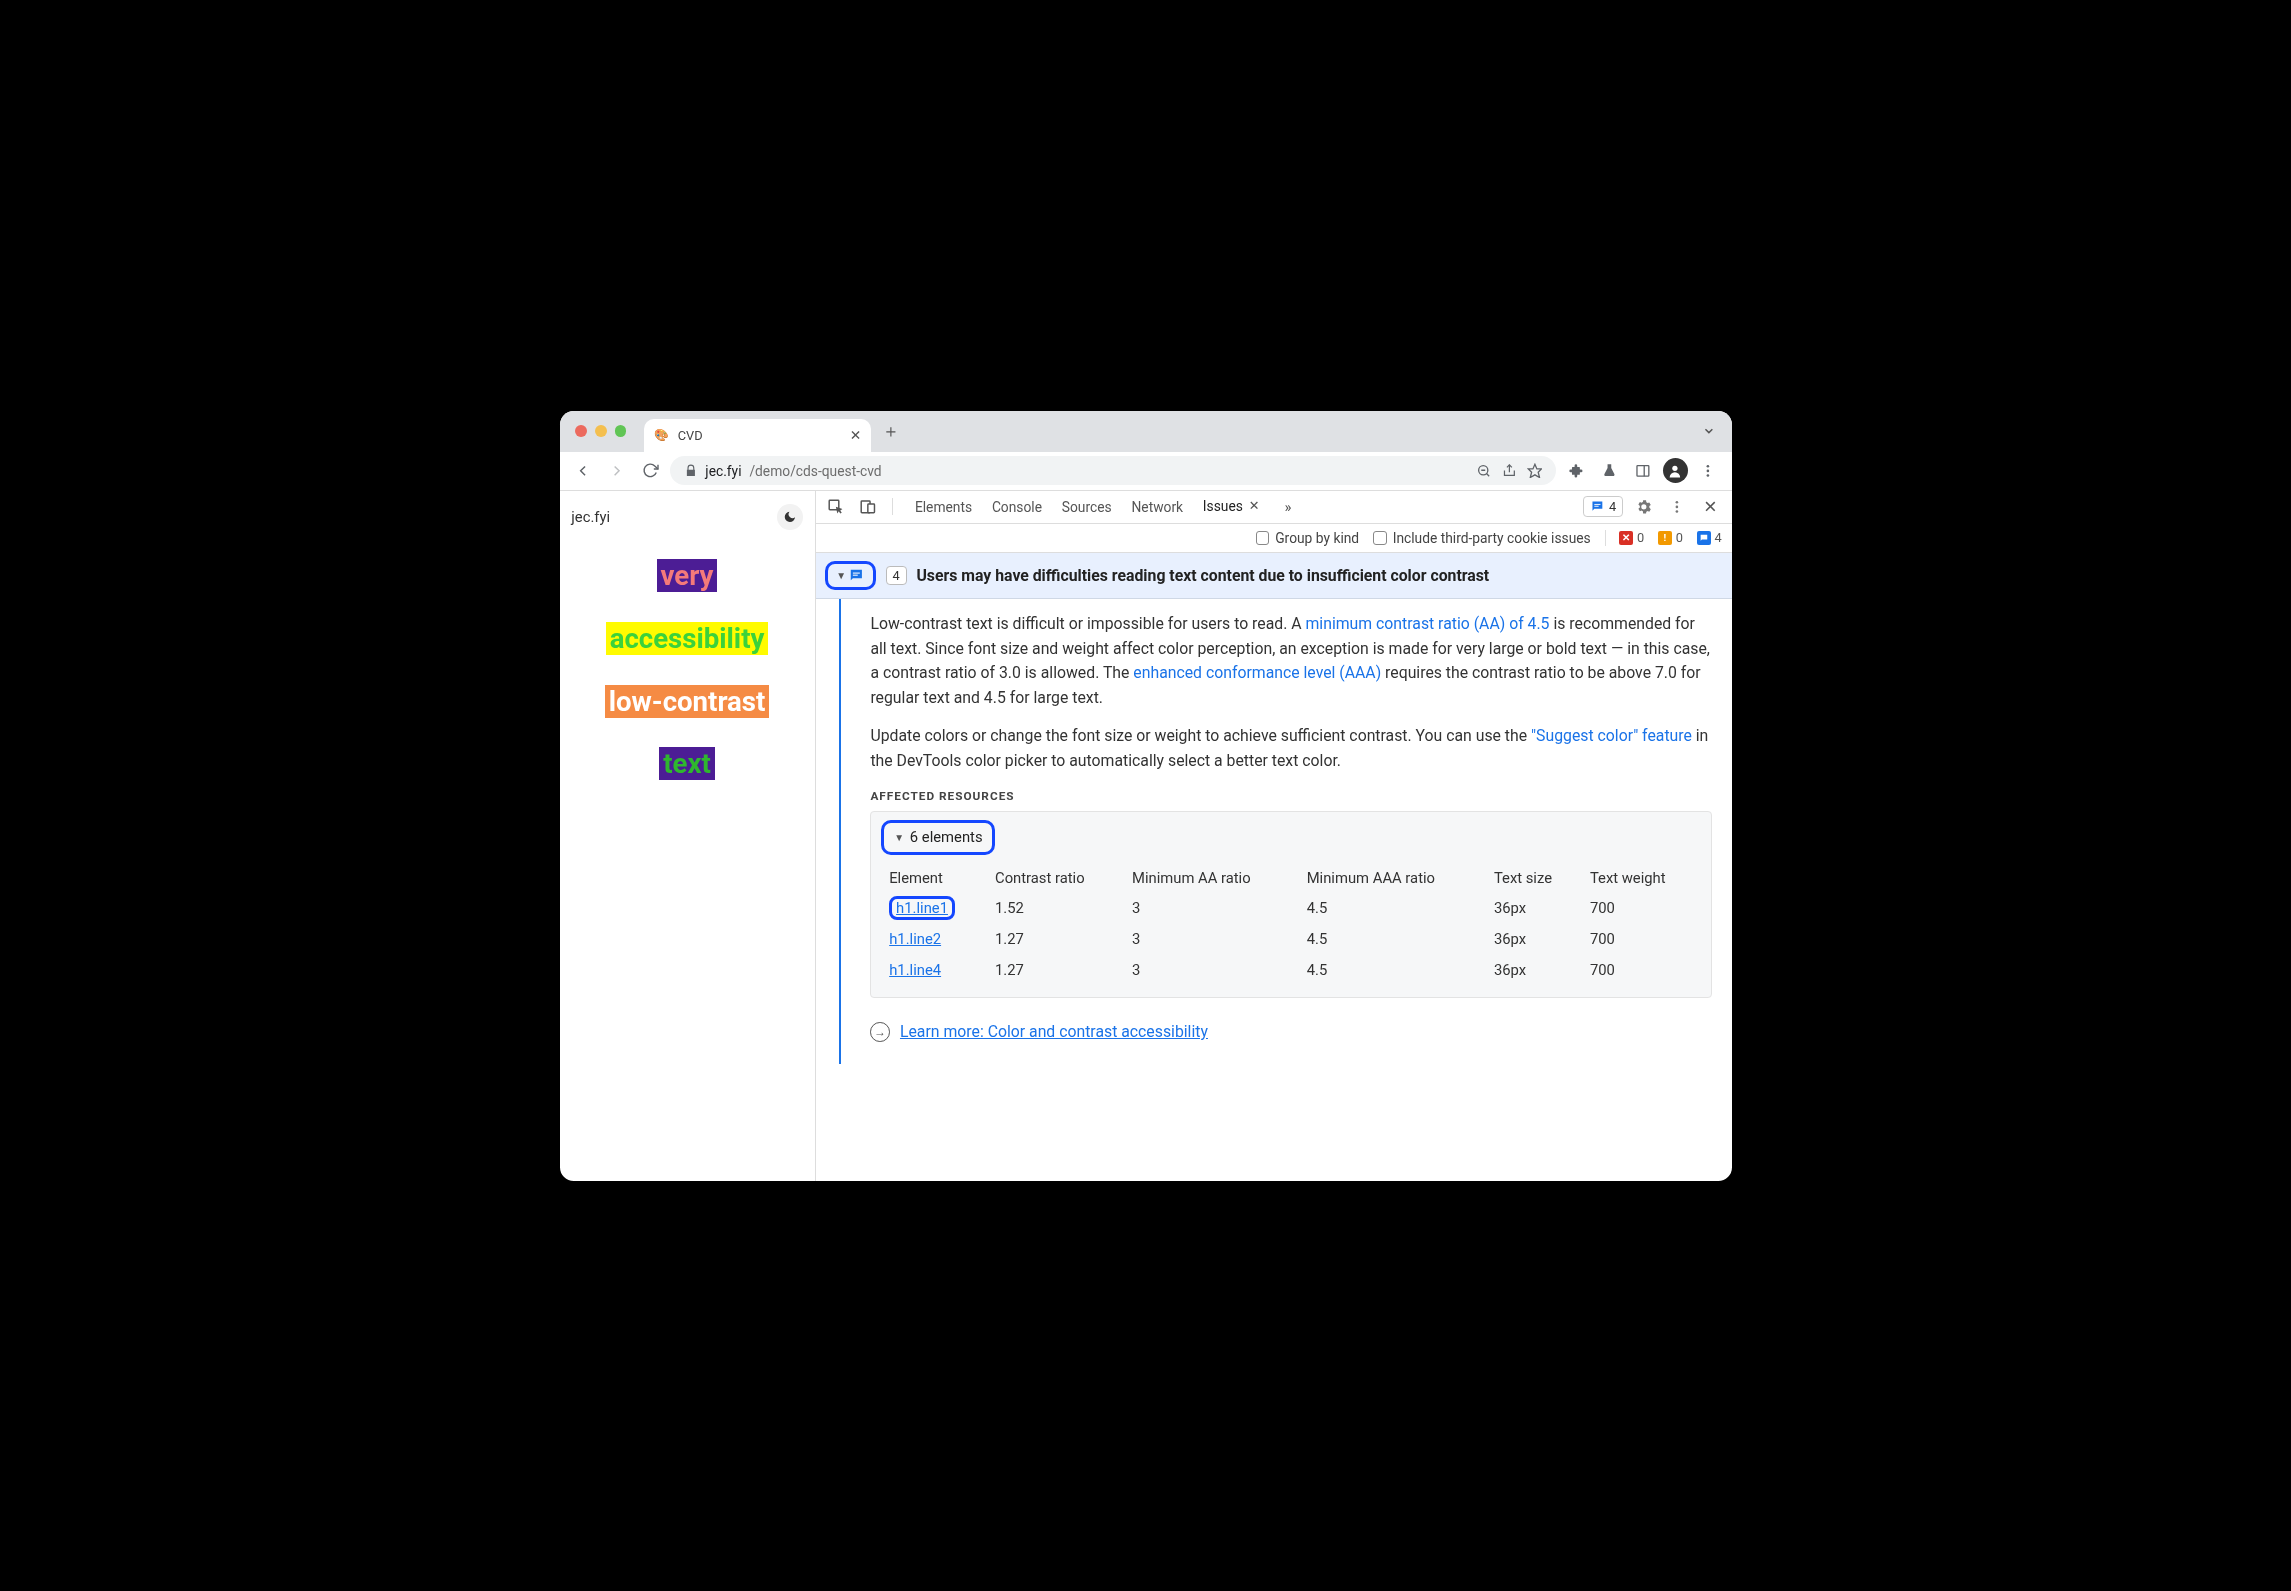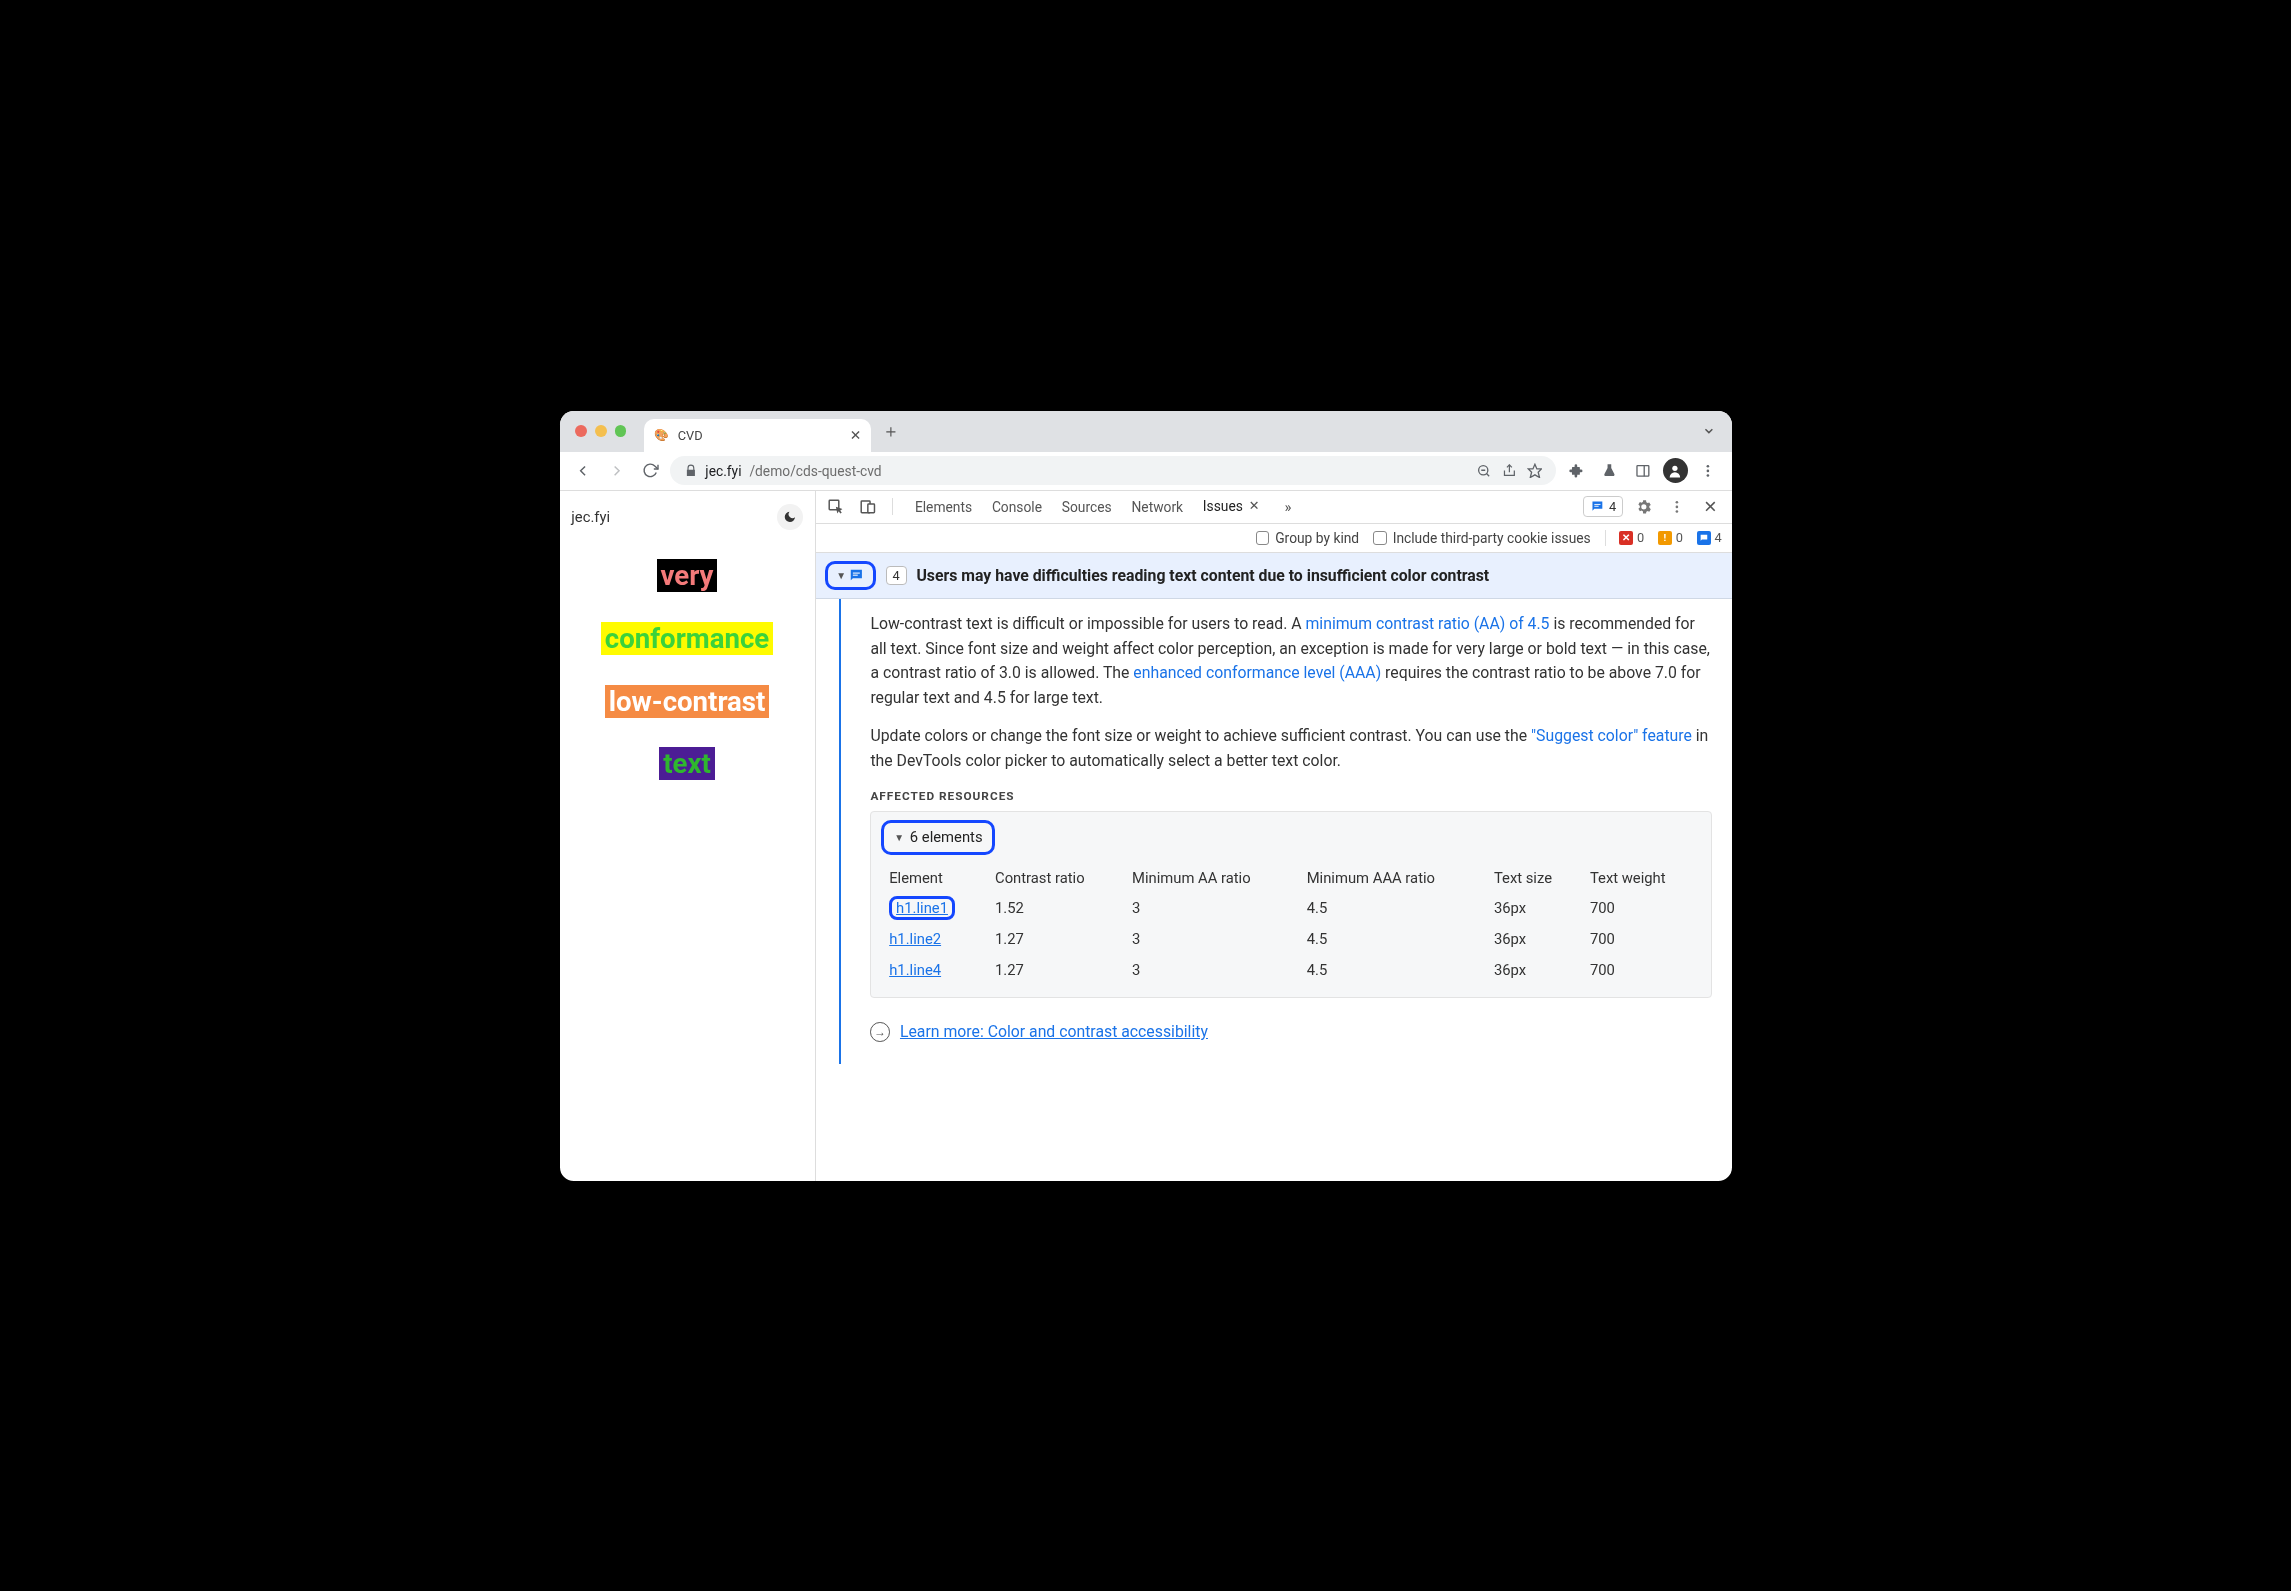--- a/index.html
+++ b/index.html
@@ -212,22 +212,22 @@
     <div class="page-pane">
       <div class="page-header">
         <span class="page-title">jec.fyi</span>
         <span class="moon">
           <svg width="13.8" height="13.8" viewBox="0 0 24 24" fill="#333">
               <path d="M21 12.8A9 9 0 1111.2 3a7 7 0 009.8 9.8z"></path>
             </svg>
         </span>
       </div>
       <div class="demo-lines">
-          <span class="demo-word" style="color: rgb(244, 122, 122); background: #000000;">very</span>
-          <span class="demo-word" style="color: rgb(59, 210, 59); background: rgb(255, 251, 0);">conformance</span>
+          <span class="demo-word" style="color: rgb(244, 122, 122); background: #4c1d95;">very</span>
+          <span class="demo-word" style="color: rgb(59, 210, 59); background: rgb(255, 251, 0);">accessibility</span>
           <span class="demo-word" style="color: rgb(255, 255, 255); background: rgb(245, 139, 68);">low-contrast</span>
           <span class="demo-word" style="color: rgb(47, 182, 47); background: #4c1d95;">text</span>
         </div>
     </div>
 
     <div class="devtools">
       <div class="dt-tabs">
         <div class="dt-icon">
             <svg width="17.7" height="17.7" viewBox="0 0 24 24" fill="none" stroke="#555" stroke-width="2">
               <rect x="3" y="3" width="13" height="13" rx="1"></rect>

